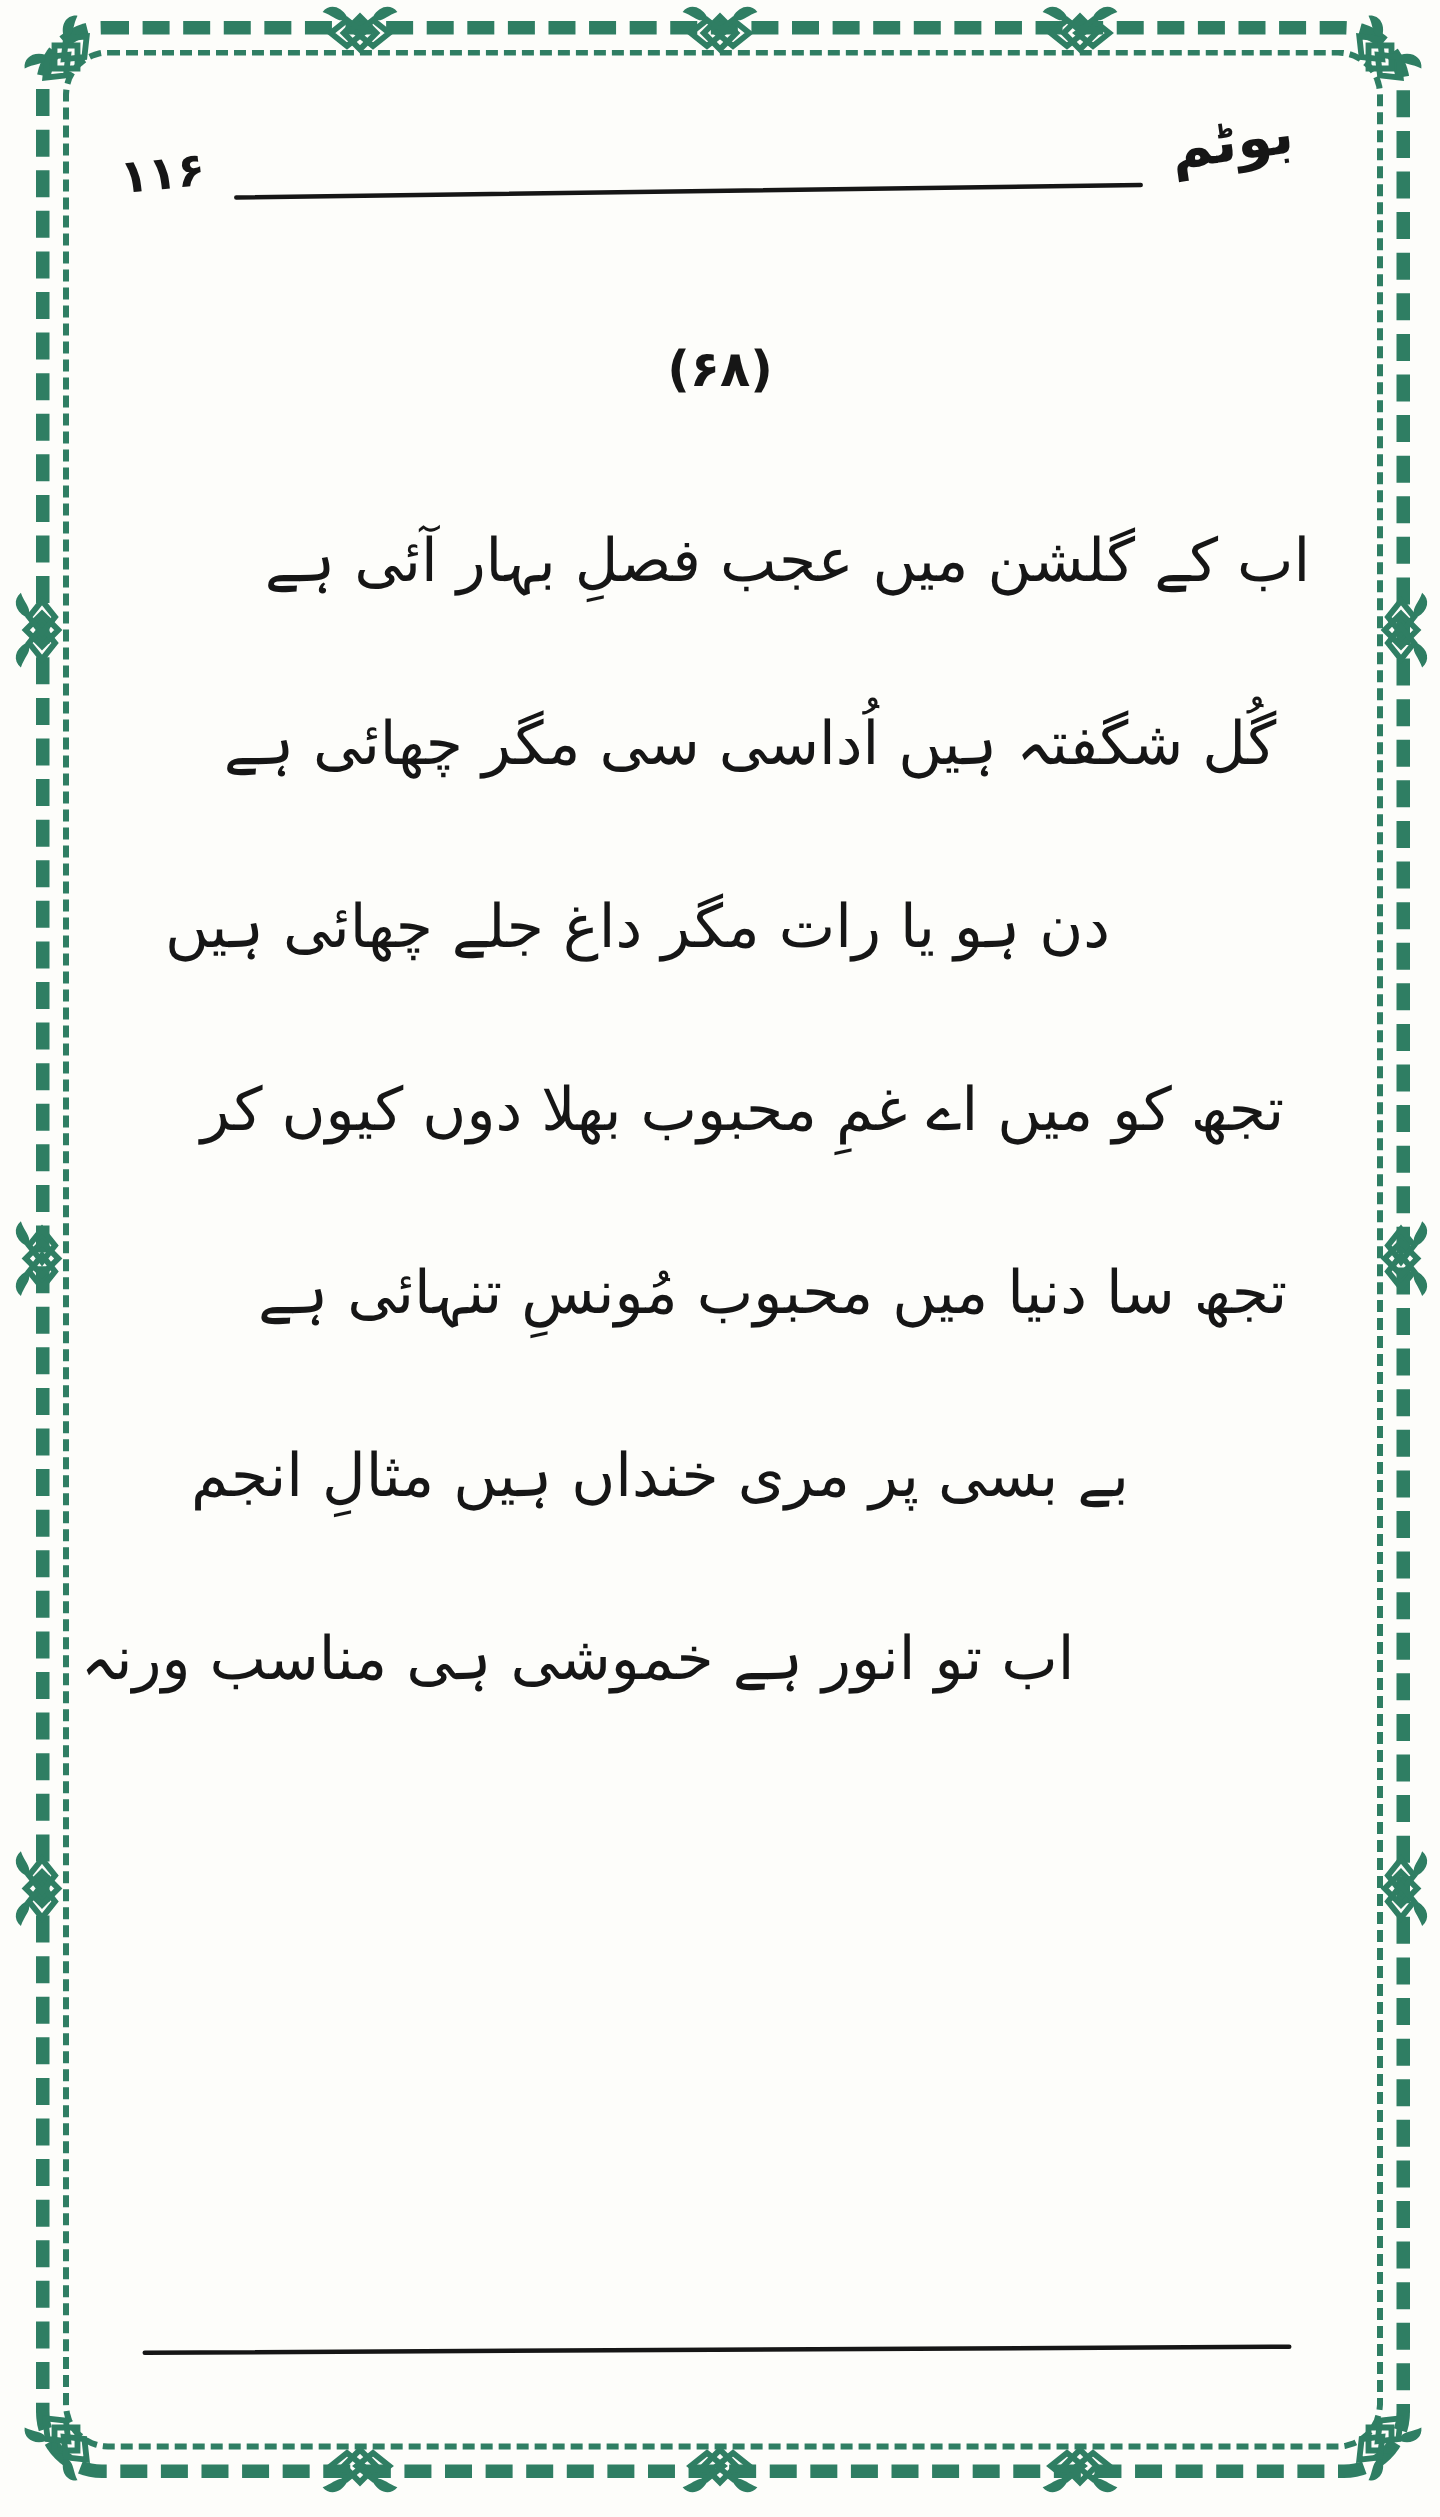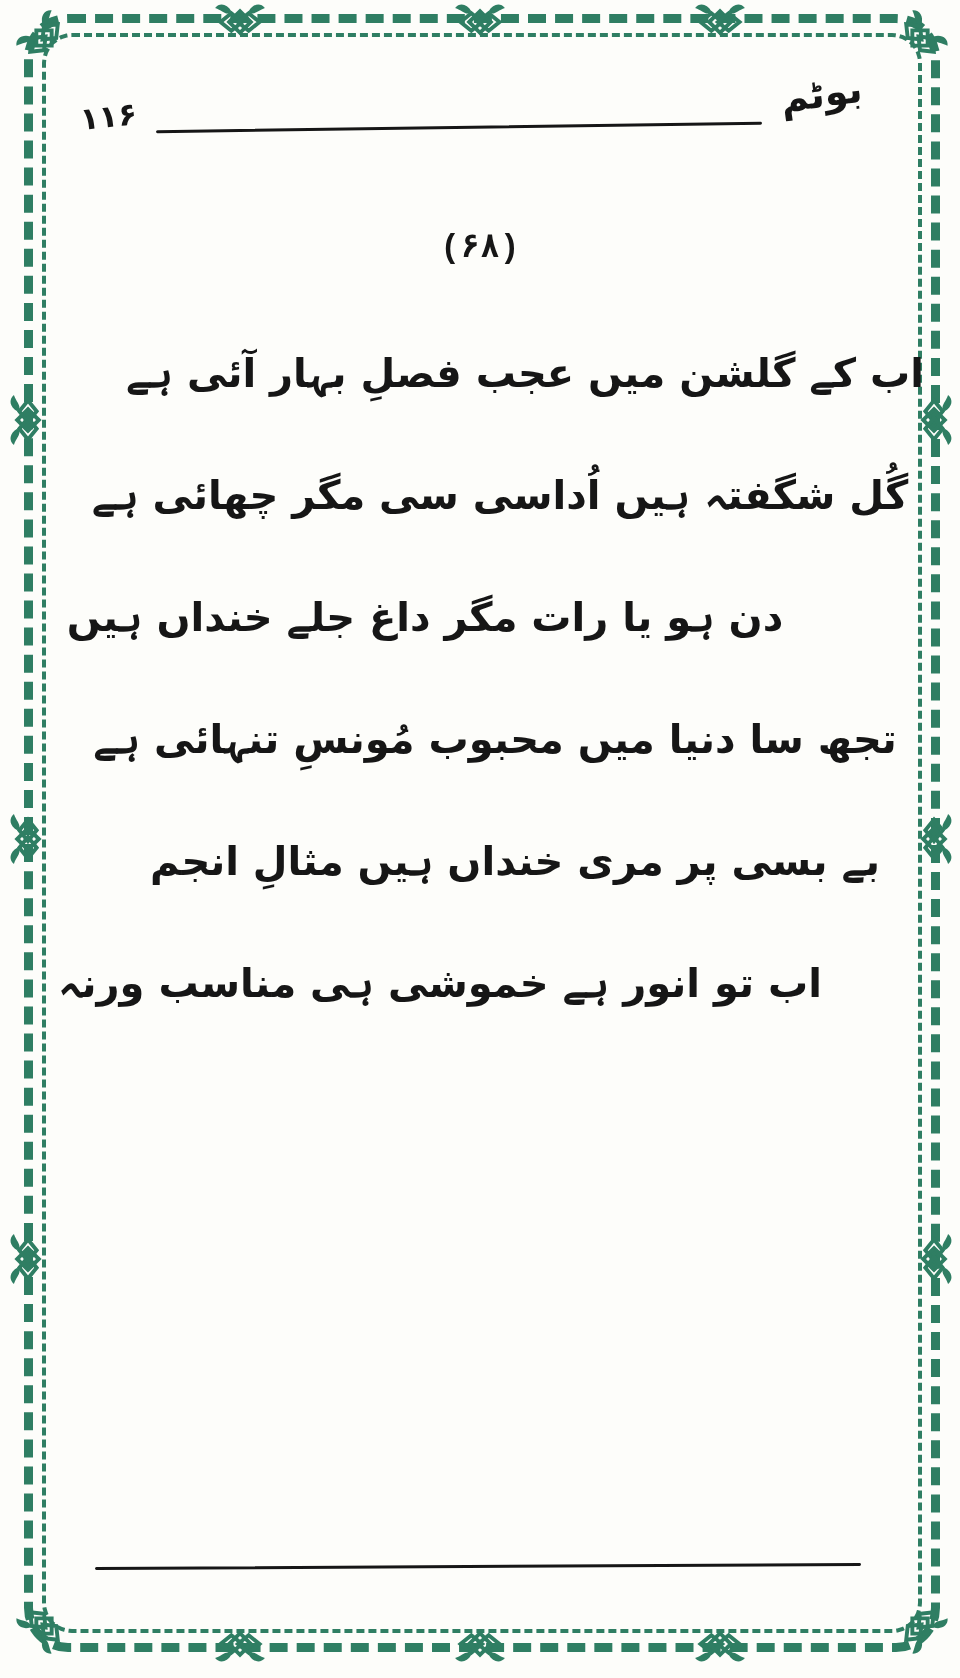--- a/index.html
+++ b/index.html
@@ -67,28 +67,27 @@
     position:absolute;right:0;top:-12px;
     font-size:38px;font-weight:bold;
     transform:rotate(-8deg);
   }
   
   .poem-number{
     position:absolute;top:226px;left:0;width:100%;
     text-align:center;
     font-size:33px;font-weight:bold;
     letter-spacing:5px;
-    font-family:Liberation Mono, monospace;
   }
   .verses{position:absolute;top:312px;left:60px;right:60px;}
   .verse{
     height:122px;
     display:flex;align-items:center;justify-content:center;
     direction:rtl;unicode-bidi:isolate;
-    font-size:40px;font-weight:bold;
+    font-size:40px;font-weight:normal;
     white-space:nowrap;
     color:var(--ink);
   }
   .verse:nth-child(1){transform:translateX(45px);}
   .verse:nth-child(2){transform:translateX(20px);}
   .verse:nth-child(3){transform:translateX(-55px);}
   .verse:nth-child(4){transform:translateX(15px);}
   .verse:nth-child(5){transform:translateX(35px);}
   .verse:nth-child(6){transform:translateX(-40px);}
   .verse:nth-child(7){transform:translateX(-95px);}
@@ -177,21 +176,22 @@
     <span class="page-num">۱۱۶</span>
     <div class="header-rule"></div>
     <span class="book-title">بوٹم</span>
   </div>
 
   <div class="poem-number">(۶۸)</div>
 
   <div class="verses">
       <div class="verse">اب کے گلشن میں عجب فصلِ بہار آئی ہے</div>
       <div class="verse">گُل شگفتہ ہیں اُداسی سی مگر چھائی ہے</div>
-      <div class="verse">دن ہو یا رات مگر داغ جلے خنداں ہیں</div>
+      <div class="verse">دن ہو یا رات مگر داغ جلے چھائی ہیں</div>
+      <div class="verse">تجھ کو میں اے غمِ محبوب بھلا دوں کیوں کر</div>
       <div class="verse">تجھ سا دنیا میں محبوب مُونسِ تنہائی ہے</div>
       <div class="verse">بے بسی پر مری خنداں ہیں مثالِ انجم</div>
       <div class="verse">اب تو انور ہے خموشی ہی مناسب ورنہ</div>
     </div>
 
   <div class="footer-rule"></div>
 
 </div>
 
 </body></html>

